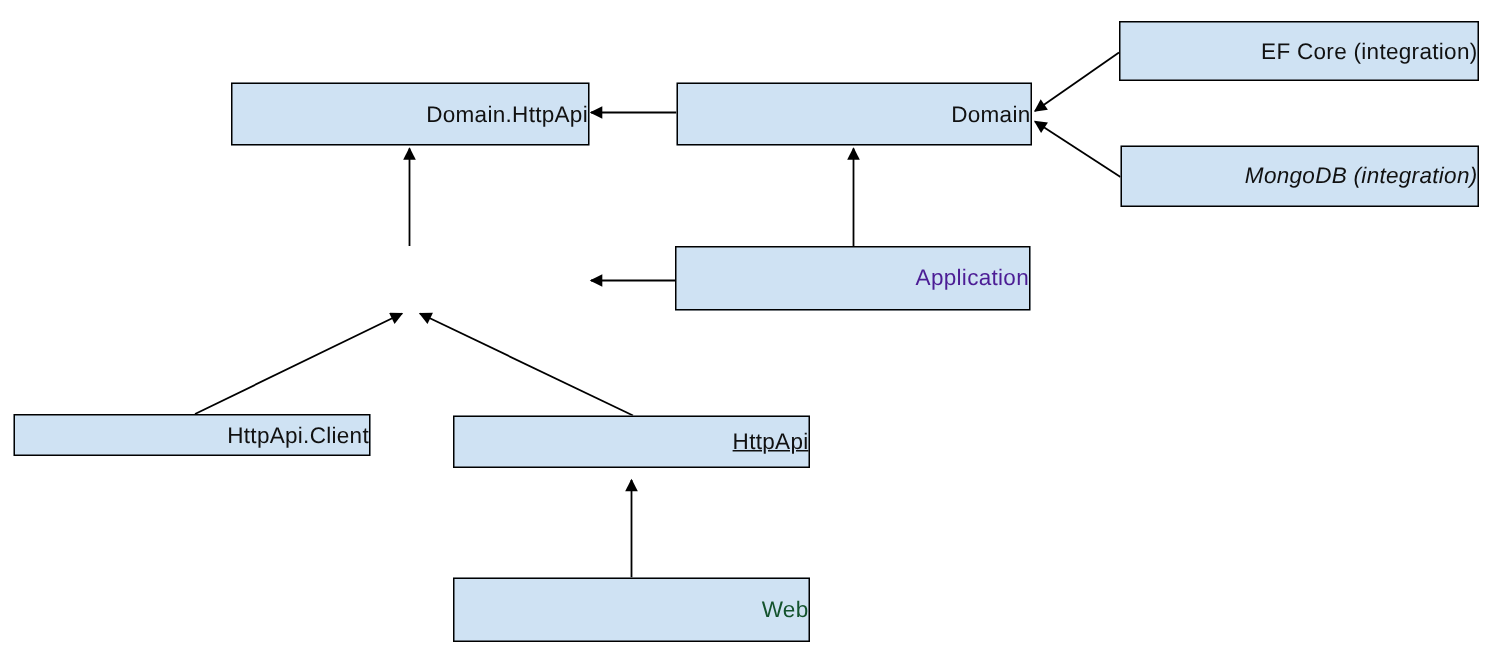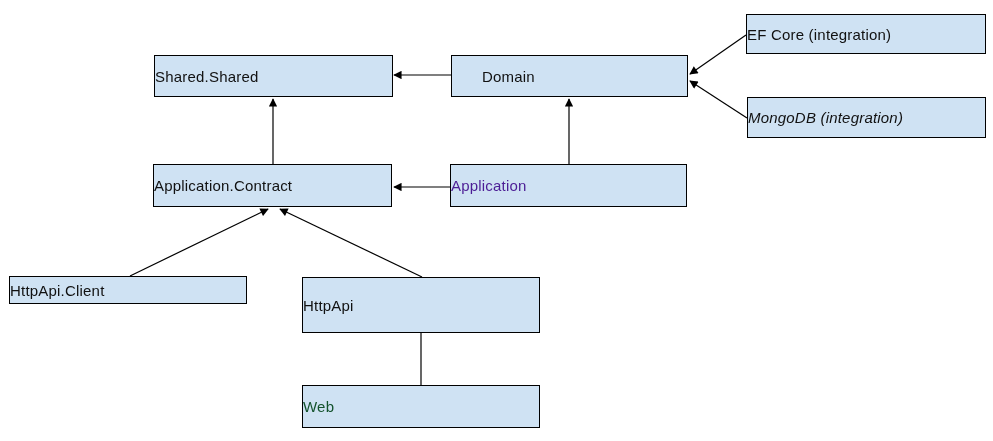--- a/index.html
+++ b/index.html
@@ -23,21 +23,21 @@
     left: 0;
     top: 0;
     pointer-events: none;
   }
   .node {
     position: absolute;
     box-sizing: border-box;
     border: 1px solid #000000;
     display: flex;
     align-items: center;
-    justify-content: flex-start;
+    justify-content: flex-end;
     font-size: 15px;
     letter-spacing: 0.2px;
   }
   .node span {
     white-space: nowrap;
   }
 </style>
 </head>
 <body>
 
@@ -53,39 +53,36 @@
       <line x1="747" y1="118" x2="690" y2="81" stroke="#000000" stroke-width="1.2" marker-end="url(#arrowhead)"></line>
       <line x1="273" y1="164" x2="273" y2="99" stroke="#000000" stroke-width="1.2" marker-end="url(#arrowhead)"></line>
       <line x1="569" y1="164" x2="569" y2="99" stroke="#000000" stroke-width="1.2" marker-end="url(#arrowhead)"></line>
       <line x1="450" y1="187" x2="394" y2="187" stroke="#000000" stroke-width="1.2" marker-end="url(#arrowhead)"></line>
       <line x1="130" y1="276" x2="268" y2="209" stroke="#000000" stroke-width="1.2" marker-end="url(#arrowhead)"></line>
       <line x1="422" y1="277" x2="280" y2="209" stroke="#000000" stroke-width="1.2" marker-end="url(#arrowhead)"></line>
       <line x1="421" y1="385" x2="421" y2="320" stroke="#000000" stroke-width="1.2" marker-end="url(#arrowhead)"></line>
     </svg>
 
 <div class="node" style="left: 154px; top: 55px; width: 239px; height: 42px; background: rgb(207, 226, 243); border-color: rgb(0, 0, 0); color: rgb(17, 17, 17);">
-      <span>Shared.Shared</span>
+      <span>Domain.HttpApi</span>
     </div>
     <div class="node" style="left: 451px; top: 55px; width: 237px; height: 42px; background: rgb(207, 226, 243); border-color: rgb(0, 0, 0); color: rgb(17, 17, 17); padding-left: 30px;">
       <span>Domain</span>
     </div>
     <div class="node" style="left: 746px; top: 14px; width: 240px; height: 40px; background: rgb(207, 226, 243); border-color: rgb(0, 0, 0); color: rgb(17, 17, 17);">
       <span>EF Core (integration)</span>
     </div>
     <div class="node" style="left: 747px; top: 97px; width: 239px; height: 41px; background: rgb(207, 226, 243); border-color: rgb(0, 0, 0); color: rgb(17, 17, 17); font-style: italic;">
       <span>MongoDB (integration)</span>
     </div>
-    <div class="node" style="left: 153px; top: 164px; width: 239px; height: 43px; background: rgb(207, 226, 243); border-color: rgb(0, 0, 0); color: rgb(17, 17, 17);">
-      <span>Application.Contract</span>
-    </div>
     <div class="node" style="left: 450px; top: 164px; width: 237px; height: 43px; background: rgb(207, 226, 243); border-color: rgb(0, 0, 0); color: #4c1d95;">
       <span>Application</span>
     </div>
     <div class="node" style="left: 9px; top: 276px; width: 238px; height: 28px; background: rgb(207, 226, 243); border-color: rgb(0, 0, 0); color: rgb(17, 17, 17);">
       <span>HttpApi.Client</span>
     </div>
-    <div class="node" style="left: 302px; top: 277px; width: 238px; height: 56px; background: rgb(207, 226, 243); border-color: rgb(0, 0, 0); color: rgb(17, 17, 17);">
+    <div class="node" style="left: 302px; top: 277px; width: 238px; height: 35px; background: rgb(207, 226, 243); border-color: rgb(0, 0, 0); color: rgb(17, 17, 17); text-decoration: underline;">
       <span>HttpApi</span>
     </div>
     <div class="node" style="left: 302px; top: 385px; width: 238px; height: 43px; background: rgb(207, 226, 243); border-color: rgb(0, 0, 0); color: #14532d;">
       <span>Web</span>
     </div>
   </div>
 
 </body></html>

